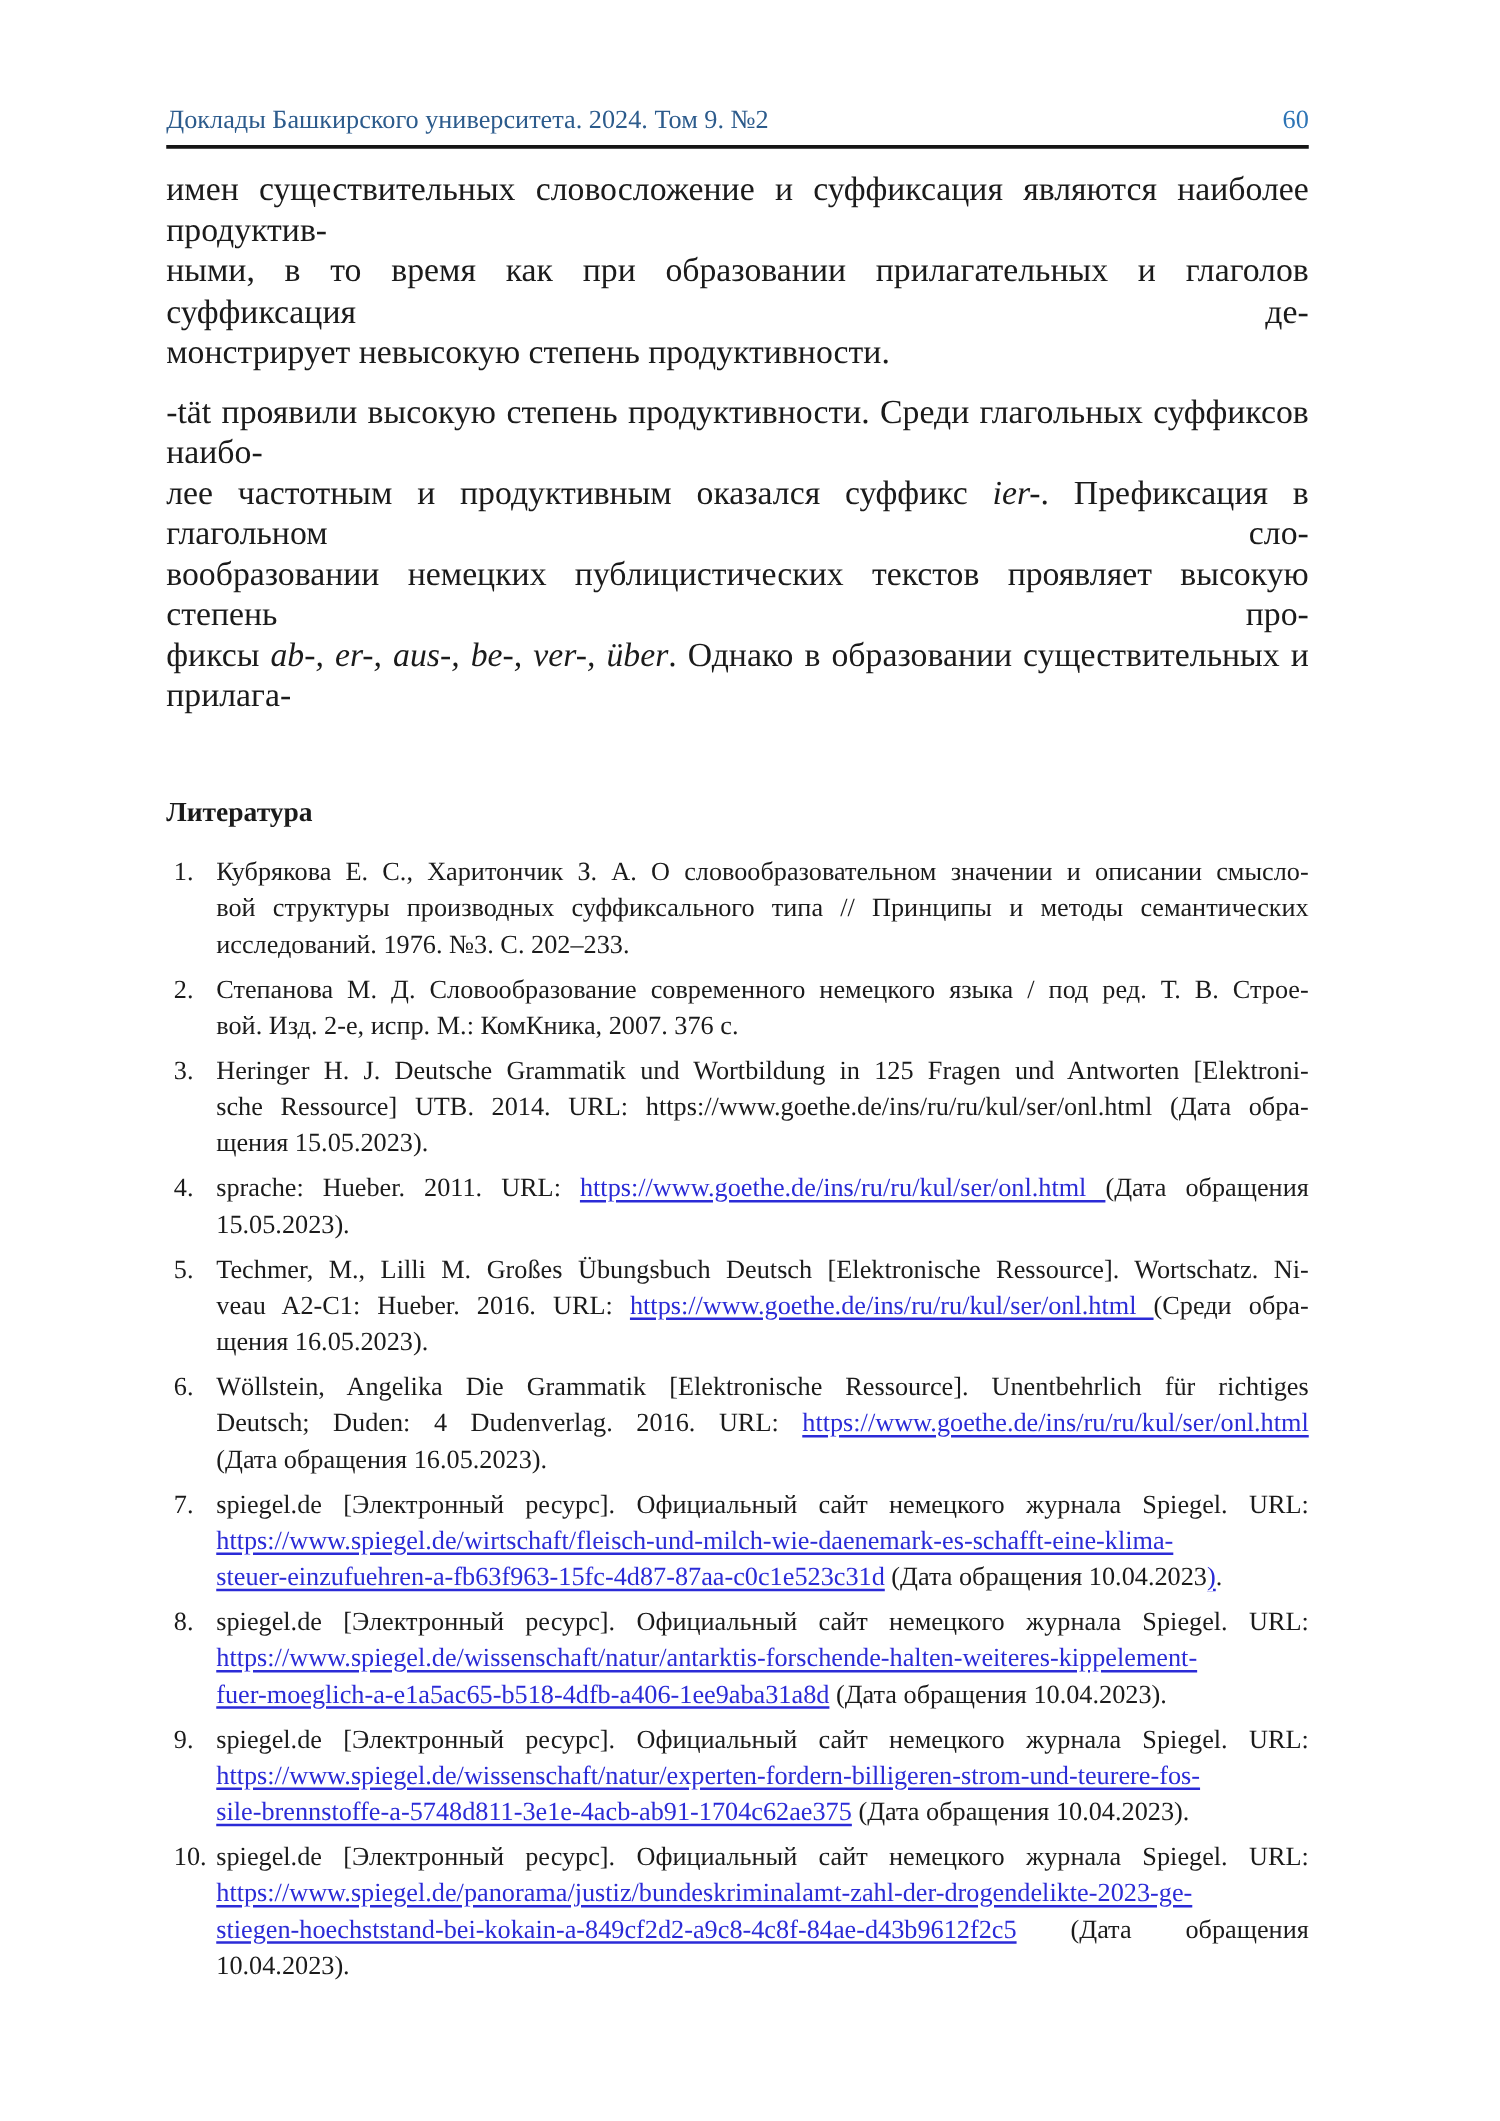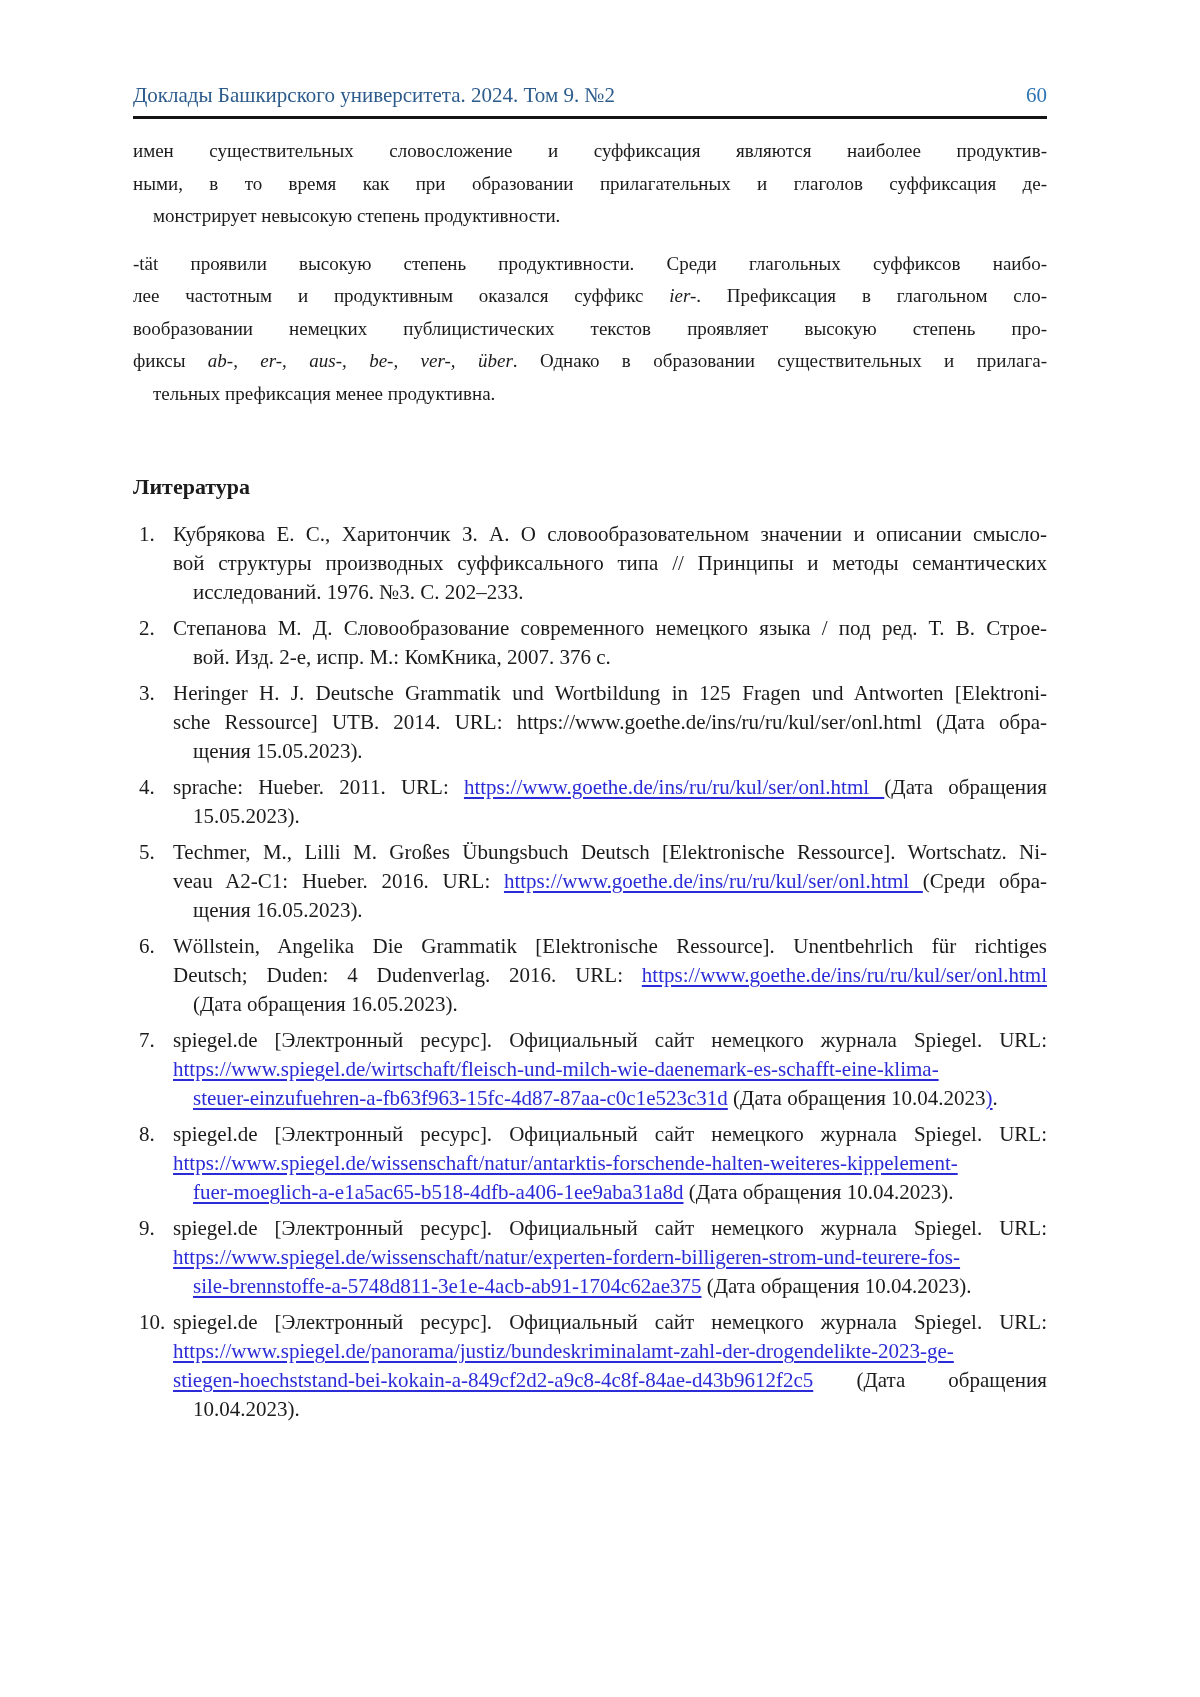--- a/index.html
+++ b/index.html
@@ -18,23 +18,23 @@
     display:flex; justify-content:space-between; align-items:baseline;
     font-size:21px; line-height:26px;
   }
   .hdr-journal { color:var(--header-blue,#2c5b8c); }
   .hdr-page { color:var(--page-blue,#2e75b6); }
   .hdr-rule {
     border:none; border-top:3px solid var(--rule,#151515);
     margin:8px 0 0 0; width:914px;
   }
   .paragraphs { margin-top:16px; }
-  .paragraph { margin:0 0 15px 0; font-size:19px; line-height:32.5px; }
+  .paragraph { margin:0 0 15px 0; font-size:27px; line-height:32.5px; }
   .tline { text-align:justify; text-align-last:justify; overflow-wrap:break-word; }
-  .tline.last { text-align-last:left;margin-left:20px; }
+  .tline.last { text-align-last:left; }
   .it { font-style:italic; }
   .lnk {
     color:var(--link-blue,#2b2bd7);
     text-decoration:underline;
     text-decoration-thickness:1.5px;
     text-underline-offset:3px;
     cursor:pointer;
   }
   .lit-heading {
     margin:62px 0 0 0; font-size:22px; line-height:30px; font-weight:700;
@@ -60,21 +60,20 @@
         <div class="paragraph">
           <div class="tline"><span>имен существительных словосложение и суффиксация являются наиболее продуктив-</span></div>
           <div class="tline"><span>ными, в то время как при образовании прилагательных и глаголов суффиксация де-</span></div>
           <div class="tline last"><span>монстрирует невысокую степень продуктивности.</span></div>
         </div>
         <div class="paragraph">
           <div class="tline"><span>-tät проявили высокую степень продуктивности. Среди глагольных суффиксов наибо-</span></div>
           <div class="tline"><span>лее частотным и продуктивным оказался суффикс </span><span class="it">ier-</span><span>. Префиксация в глагольном сло-</span></div>
           <div class="tline"><span>вообразовании немецких публицистических текстов проявляет высокую степень про-</span></div>
           <div class="tline"><span>фиксы </span><span class="it">ab-, er-, aus-, be-, ver-, über</span><span>. Однако в образовании существительных и прилага-</span></div>
-          <div class="tline last"><span>тельных префиксация менее продуктивна.</span></div>
         </div>
       </div>
 
     <h2 class="lit-heading">Литература</h2>
 
     <div class="ref-list" id="references">
         <div class="ref-item">
           <div class="ref-num">1.</div>
           <div class="ref-text">
             <div class="tline"><span>Кубрякова Е. С., Харитончик З. А. О словообразовательном значении и описании смысло-</span></div>

